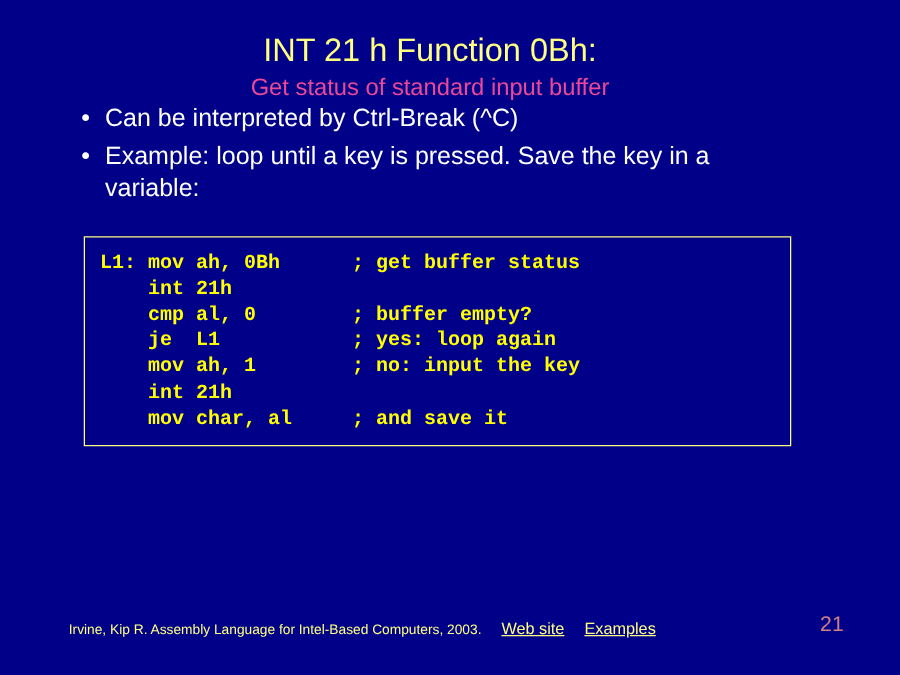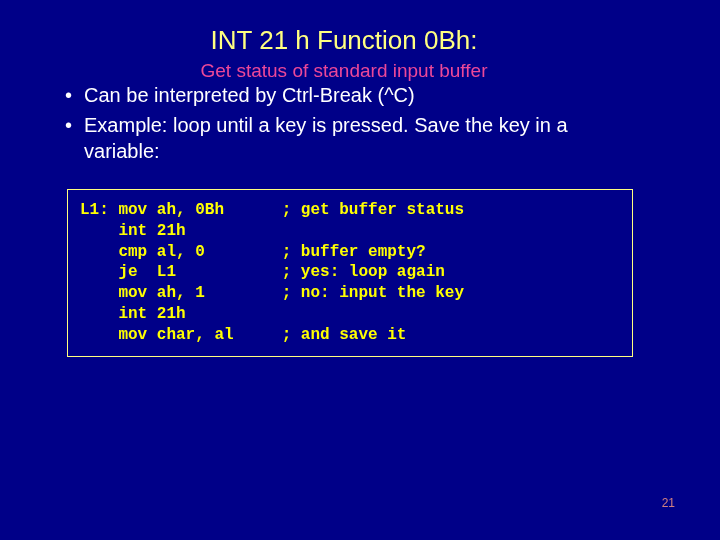--- a/index.html
+++ b/index.html
@@ -80,21 +80,21 @@
     color: #ffff80;
     text-decoration: underline;
     font-size: 13px;
     cursor: default;
   }
   .page-num {
     position: absolute;
     bottom: 30px;
     right: 45px;
     color: #d08080;
-    font-size: 12px;
+    font-size: 17px;
   }
 </style>
 </head>
 <body>
 
 <div class="slide">
   <div class="title">INT 21 h Function 0Bh:</div>
   <div class="subtitle">Get status of standard input buffer</div>
 
   <div class="bullets">
@@ -109,15 +109,20 @@
   </div>
 
   <div class="code-box">L1: mov ah, 0Bh      ; get buffer status
     int 21h
     cmp al, 0        ; buffer empty?
     je  L1           ; yes: loop again
     mov ah, 1        ; no: input the key
     int 21h
     mov char, al     ; and save it</div>
 
+  <div class="footer">
+    <span class="citation">Irvine, Kip R. Assembly Language for Intel-Based Computers, 2003.</span>
+    <span class="link">Web site</span>
+    <span class="link">Examples</span>
+  </div>
 
   <div class="page-num">21</div>
 </div>
 
 </body></html>

